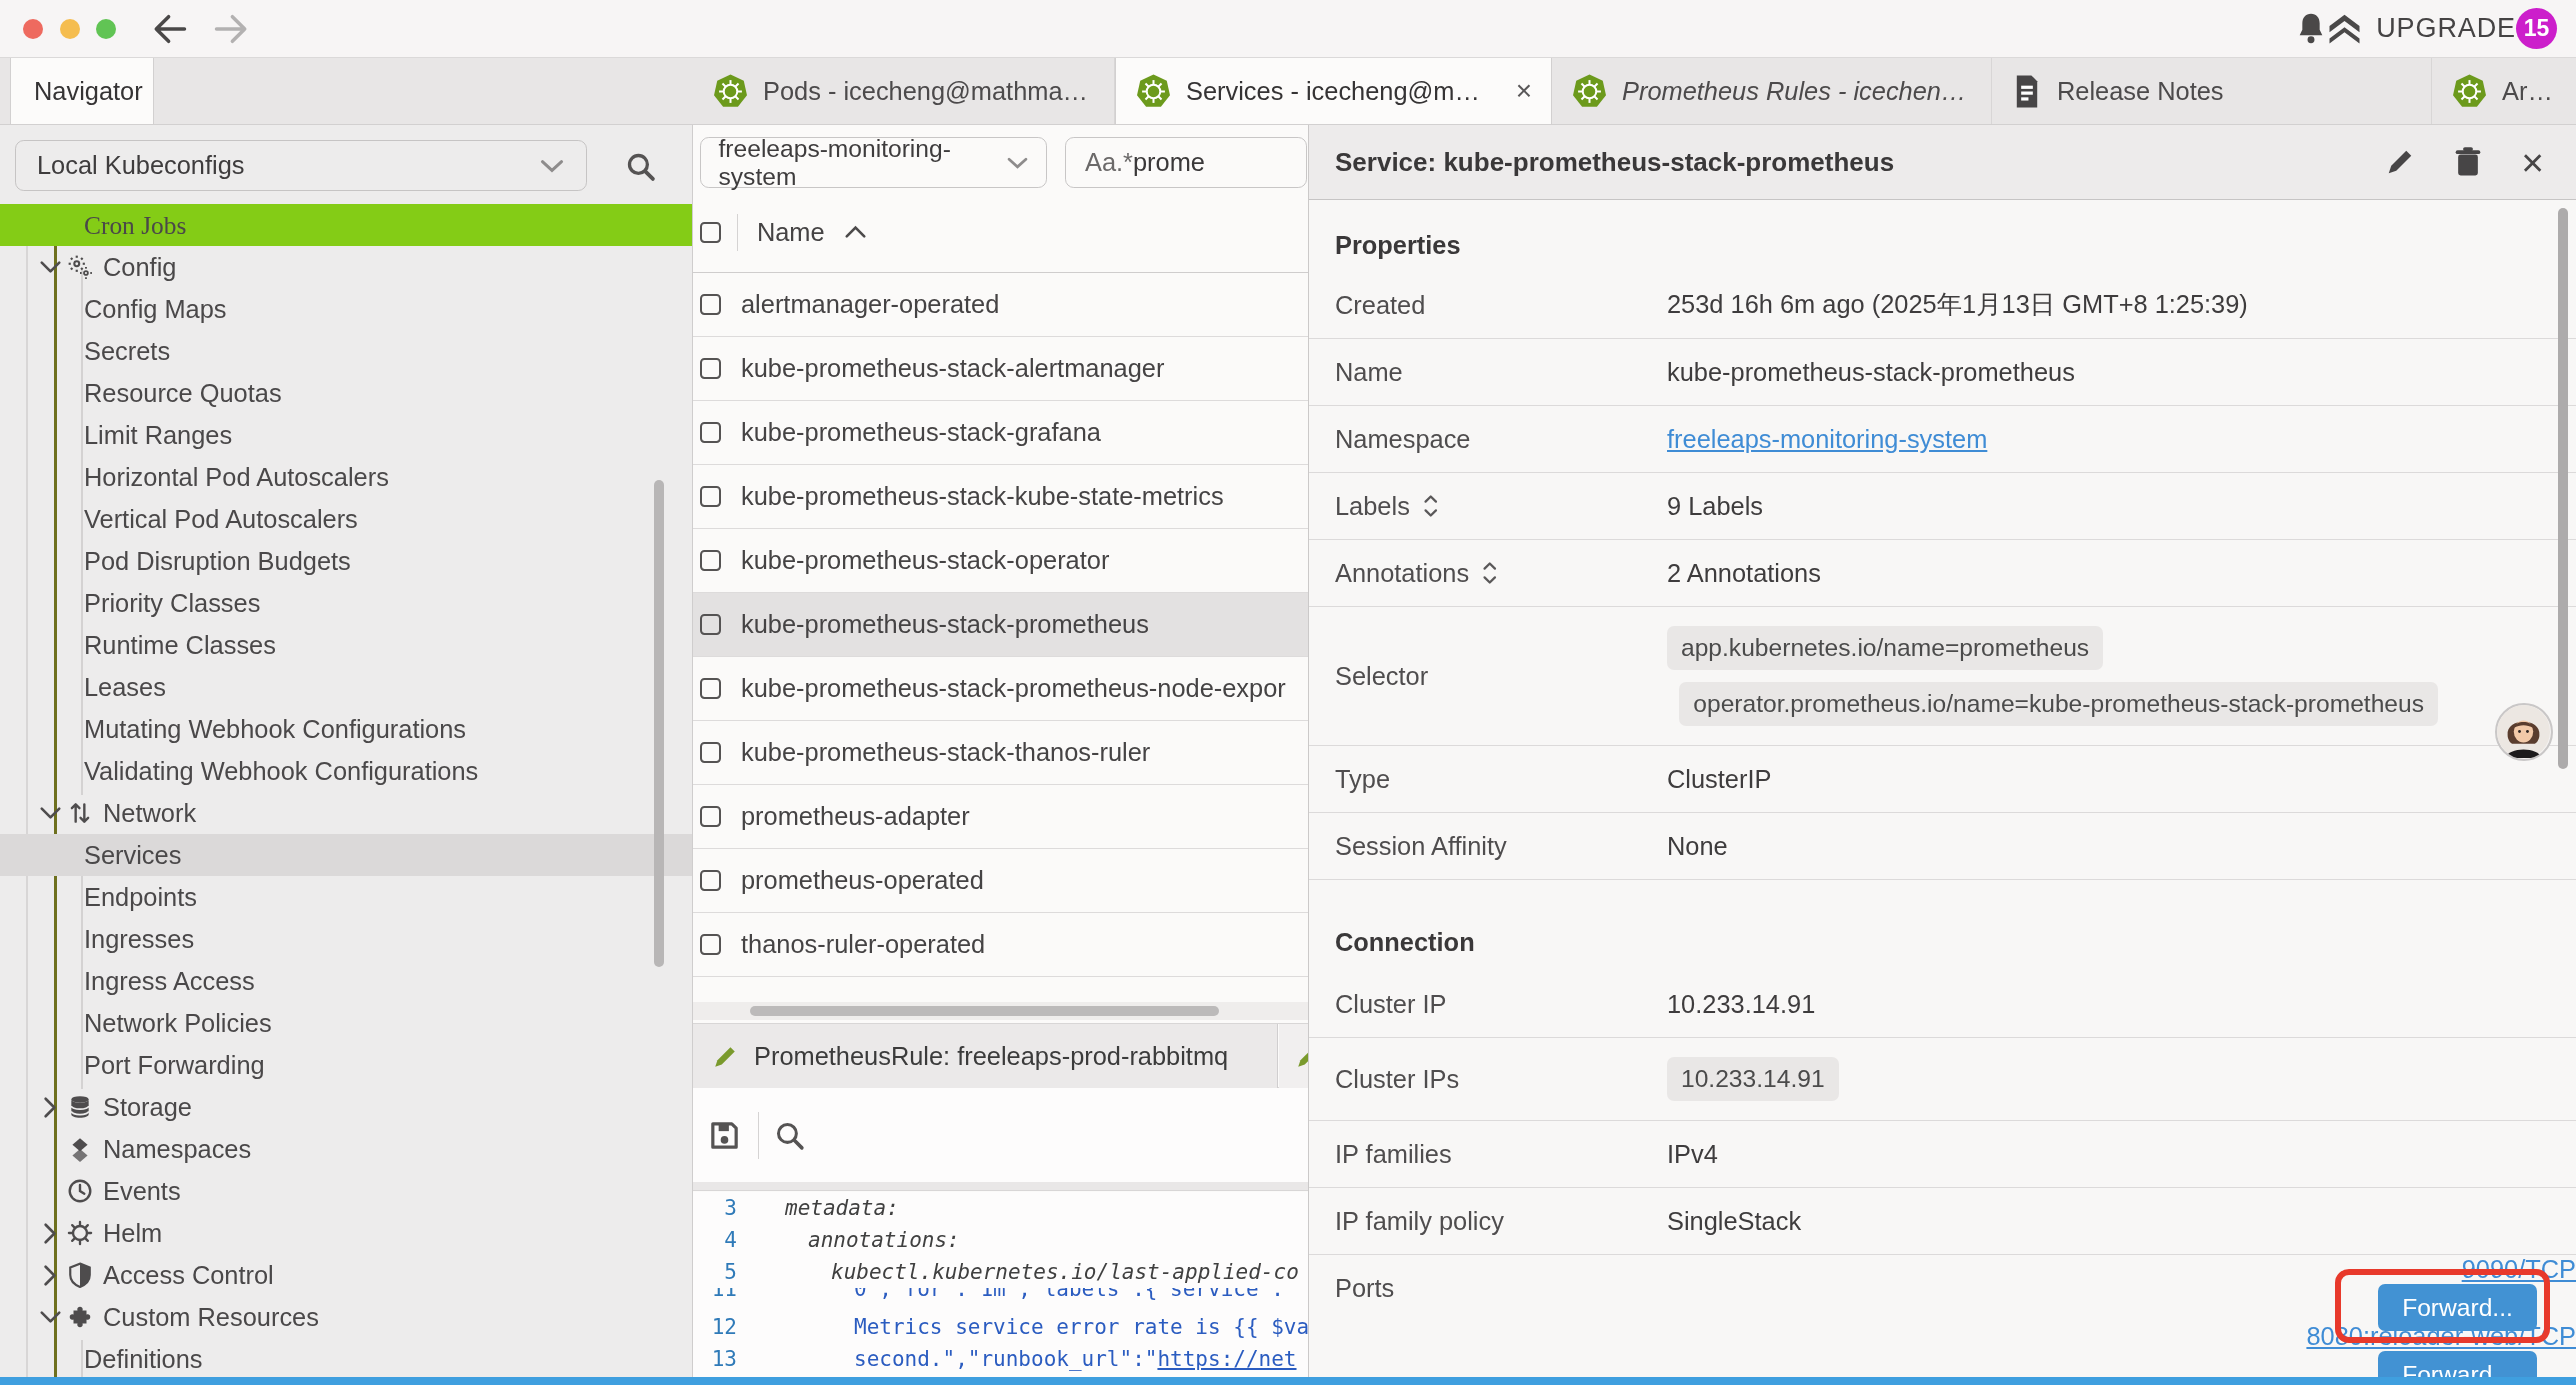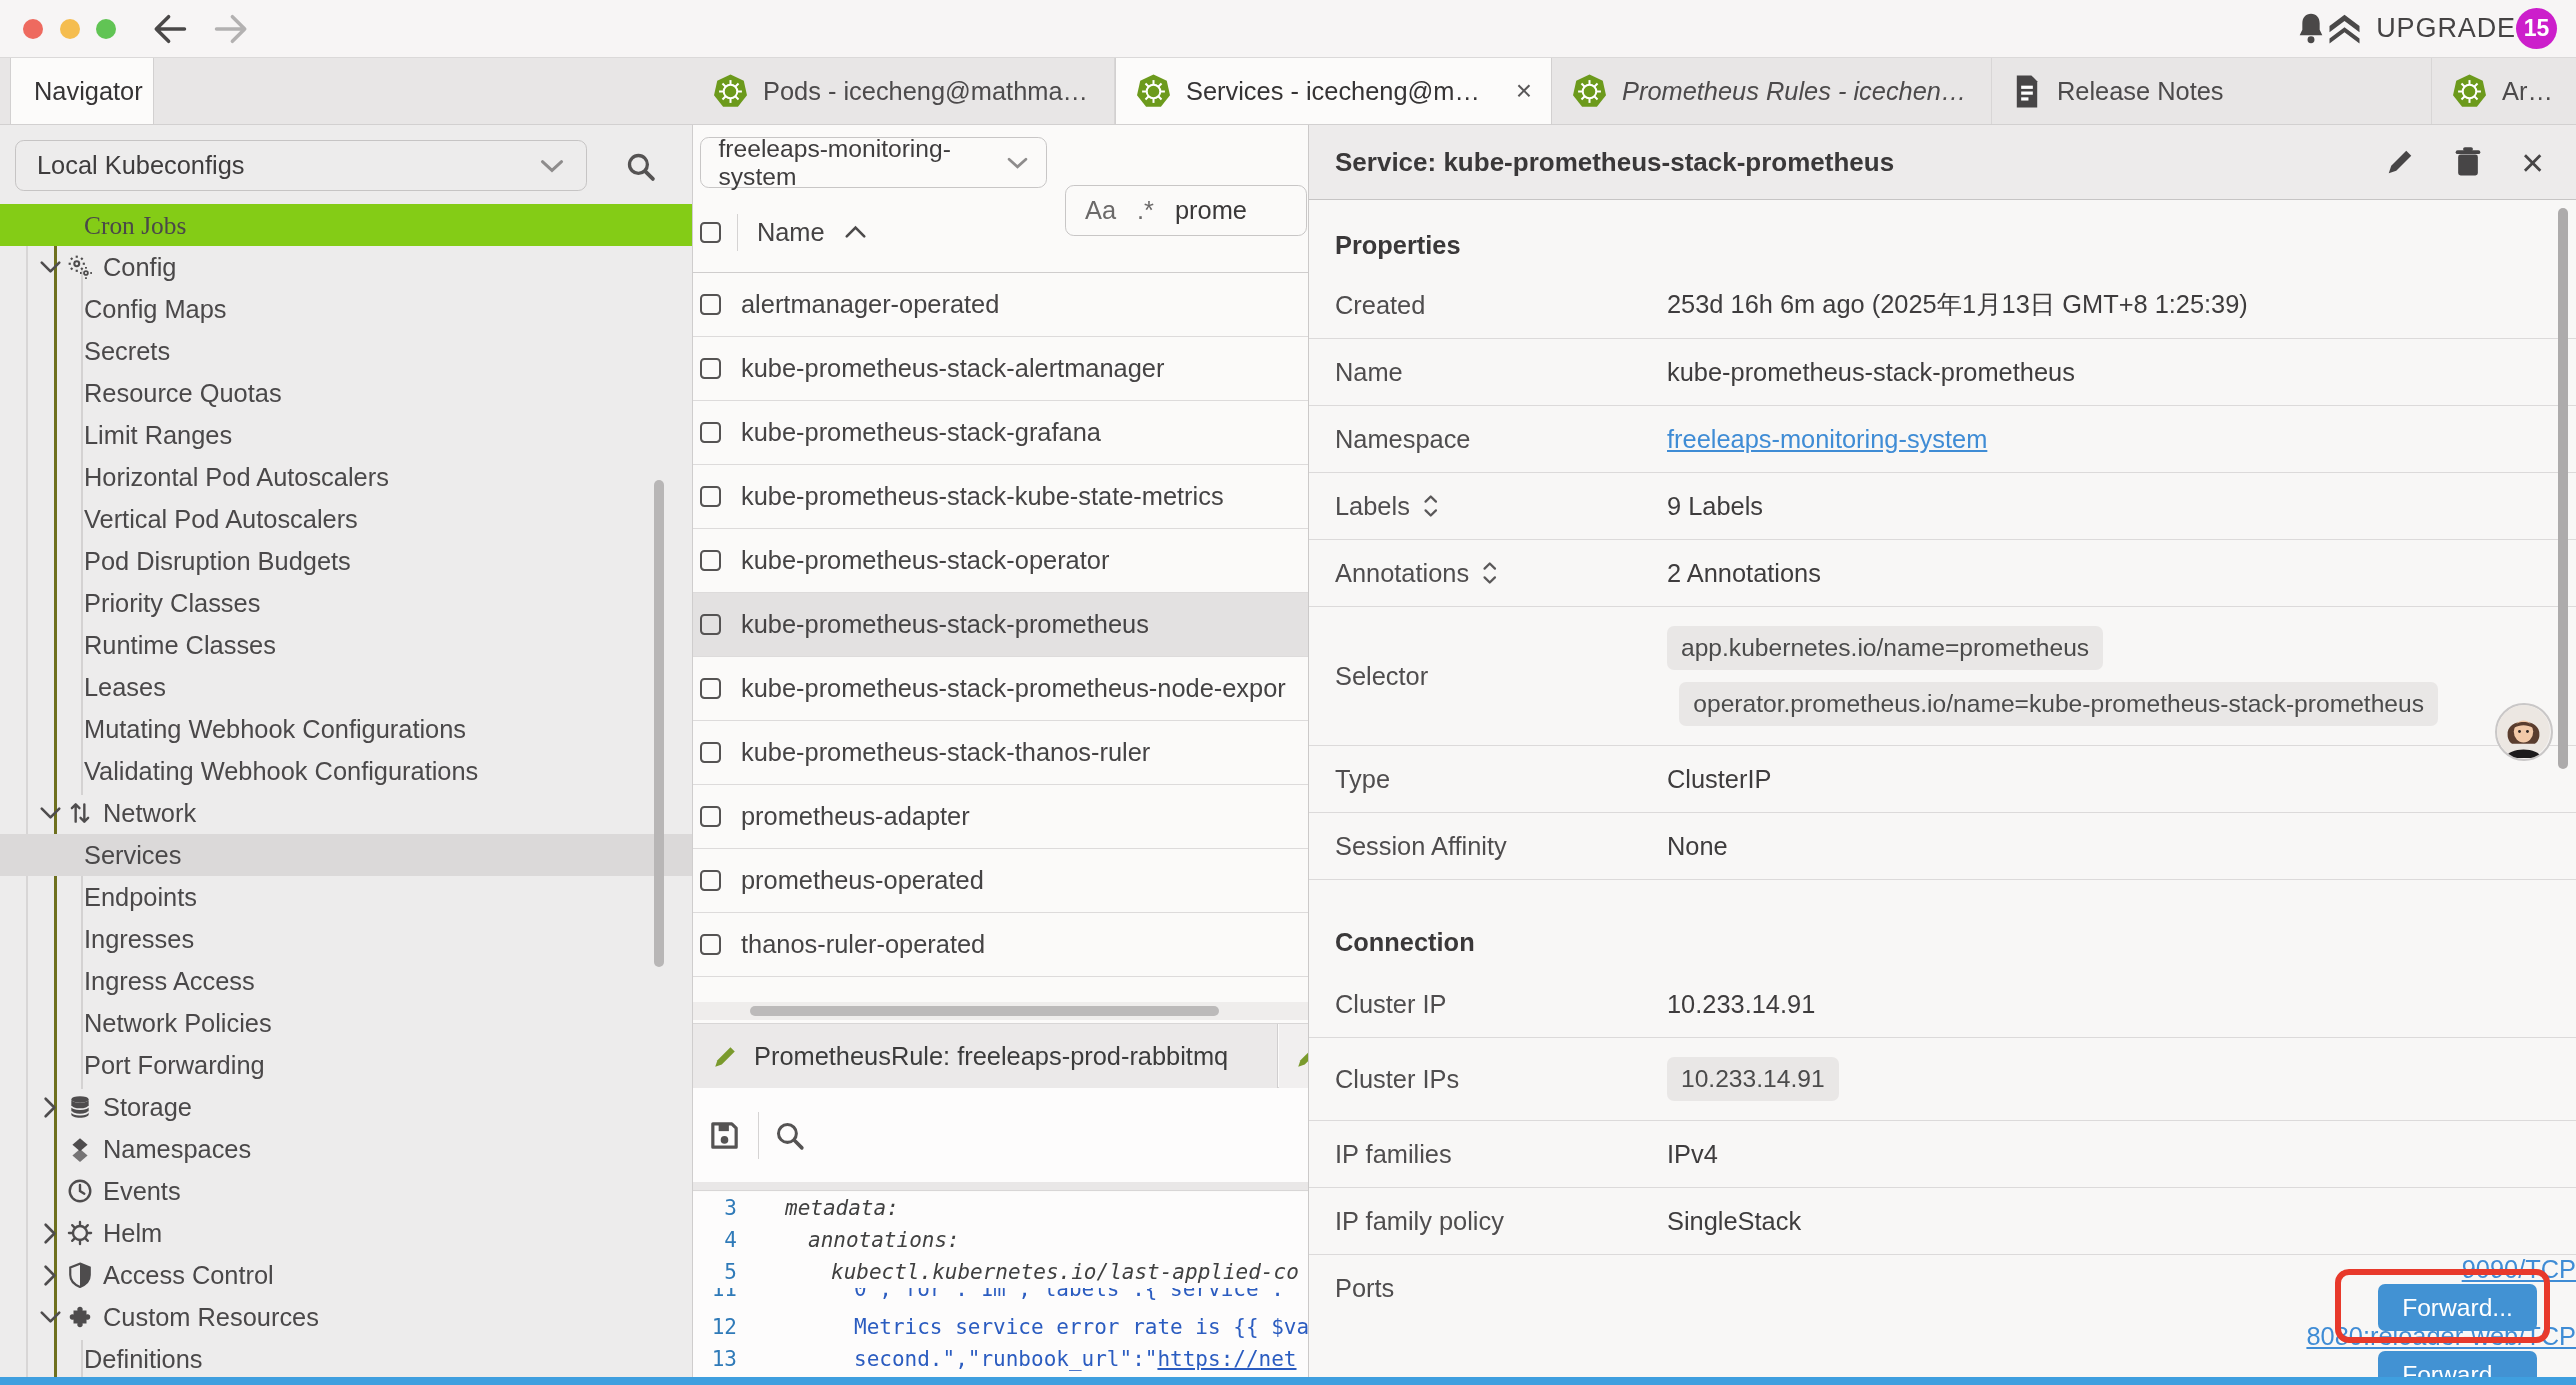--- a/index.html
+++ b/index.html
@@ -52,21 +52,21 @@
   .trow .chev-slot{position:absolute; left:37px; width:26px; display:flex; justify-content:center;}
   .trow .icon-slot{position:absolute; left:65px; width:30px; display:flex; justify-content:center; color:#4e4c4d;}
   .trow .lbl1{position:absolute; left:103px;}
   .trow .lbl2{position:absolute; left:84px;}
   #side-scroll{position:absolute; left:654px; top:355px; width:9.6px; height:487px; border-radius:5.3px; background:#b8b6b6;}
 
   
   .filter-row{position:relative; height:67px;}
   #ns-select{position:absolute; left:7px; top:12.3px; width:347px; height:51px; border:1.8px solid #c8c6c6; border-radius:8.8px; display:flex; align-items:center; padding:0 17.5px; font-size:24.6px; color:#3e3c3d;}
   #ns-select .chev{margin-left:auto;}
-  #mid-search{position:absolute; left:372px; top:12.3px; width:242px; height:51px; border:1.8px solid #c8c6c6; border-radius:8.8px; display:flex; align-items:center; gap:21px; padding:0 19px; font-size:25.4px;margin-top:48px;}
+  #mid-search{position:absolute; left:372px; top:12.3px; width:242px; height:51px; border:1.8px solid #c8c6c6; border-radius:8.8px; display:flex; align-items:center; padding:0 19px; font-size:25.4px;}
   #mid-search .tok{color:#6b6969;}
   #mid-search .query{color:#3a3839;}
   #table-head{position:relative; height:81px; border-bottom:0.9px solid #cfcdcd; display:flex; align-items:center;}
   .cbox{width:21px; height:21px; border:2.2px solid #55535​3; border:2.2px solid #555353; border-radius:4.4px; margin-left:7px; flex:0 0 auto;}
   #table-head .vdiv{width:0.9px; height:37px; background:#d5d3d3; margin-left:16px;}
   #table-head .hname{margin-left:19px; font-size:25.4px; color:#454344;}
   #table-head .caret{margin-left:19px;}
   .mrow{height:64px; display:flex; align-items:center; border-bottom:0.9px solid var(--row-line); font-size:25.4px; color:#454344; white-space:nowrap;}
   .mrow.selected{background:#e3e1e1;}
   .mrow .nm{margin-left:20px;}

